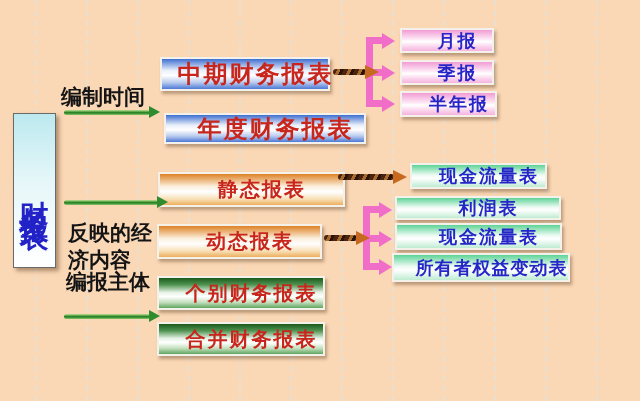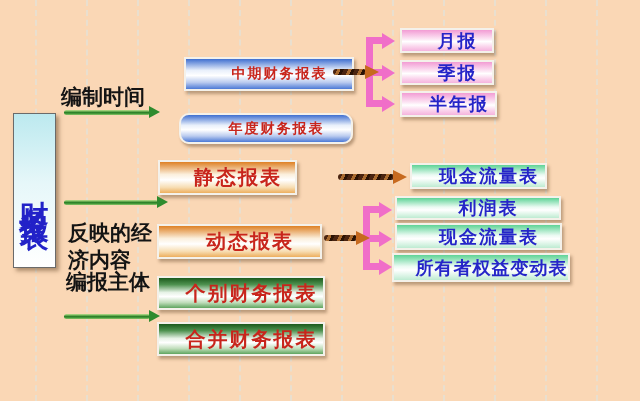--- a/index.html
+++ b/index.html
@@ -15,21 +15,21 @@
   
   .box {
     position:absolute; display:flex; align-items:center; justify-content:center;
     font-weight:bold; letter-spacing:2px;
     border:2px solid #F4F1EA;
     box-shadow:2px 3px 3px rgba(110,80,50,.45);
     box-sizing:border-box; white-space:nowrap;padding-left:21px;
   }
   .blue {
     background:linear-gradient(180deg,#3F6FD0 0%,#E9F0FB 38%,#FFFFFF 55%,#BACBEF 78%,#4C79D6 100%);
-    color:#C8251C; font-size:14px;margin-left:24px;
+    color:#C8251C; font-size:24px;
   }
   .orange {
     background:linear-gradient(180deg,#DE8125 0%,#FBEFDC 40%,#FFFFFF 58%,#F7DDB2 82%,#EDAF5E 100%);
     color:#C8251C; font-size:20px;
   }
   .greendark {
     background:linear-gradient(180deg,#1C5A1C 0%,#4E9250 22%,#E6F2E6 48%,#FFFFFF 62%,#BFDDBA 82%,#5FA55F 100%);
     color:#C8251C; font-size:20px;
   }
   .pinkbox {
@@ -108,22 +108,22 @@
   <div class="cat-label" style="left:61px; top:84px;">编制时间</div>
   <div class="garrow" style="left:64px; top:110px; width:86px;"></div>
 
   <div class="cat-label" style="left:68px; top:172px; width:92px; white-space:normal;margin-top:48px;">反映的经济内容</div>
   <div class="garrow" style="left:64px; top:200px; width:94px;"></div>
 
   <div class="cat-label" style="left:66px; top:269px;">编报主体</div>
   <div class="garrow" style="left:64px; top:314px; width:86px;"></div>
 
   <div class="box blue" style="left:160px; top:57px; width:170px; height:34px;">中期财务报表</div>
-  <div class="box blue" style="left:155px; top:113px; width:174px; height:31px;border-radius:10px;">年度财务报表</div>
-  <div class="box orange" style="left:158px; top:160px; width:139px; height:35px;">静态报表</div>
+  <div class="box blue" style="left:164px; top:113px; width:202px; height:31px;">年度财务报表</div>
+  <div class="box orange" style="left:158px; top:172px; width:187px; height:35px;">静态报表</div>
   <div class="box orange" style="left:157px; top:224px; width:165px; height:35px;">动态报表</div>
   <div class="box greendark" style="left:157px; top:276px; width:168px; height:34px;">个别财务报表</div>
   <div class="box greendark" style="left:157px; top:322px; width:168px; height:34px;">合并财务报表</div>
 
   <div class="rope" style="left:333px; top:69px; width:33px;"></div>
   <div class="rope" style="left:338px; top:174px; width:56px;"></div>
   <div class="rope" style="left:324px; top:235px; width:33px;"></div>
 
   <div class="fork-v" style="left:366px; top:37px; height:70px;"></div>
   <div class="prong" style="left:366px; top:37px;  width:17px;"></div>

